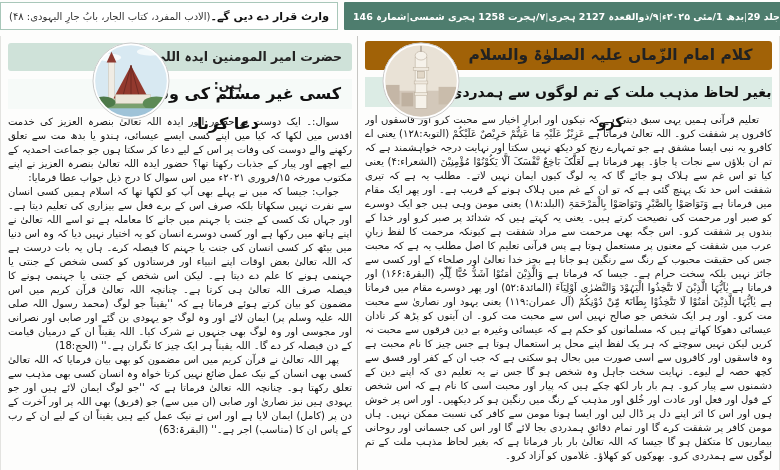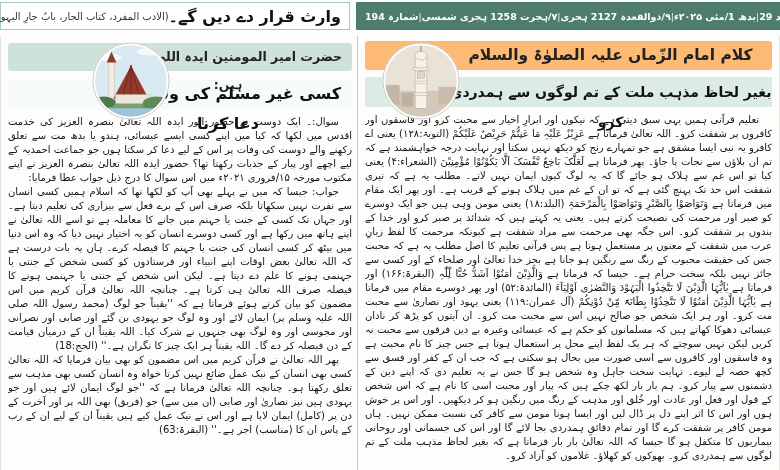--- a/index.html
+++ b/index.html
@@ -7,21 +7,21 @@
     position:relative;width:780px;height:470px;overflow:hidden;
     background:#fdfdfc;font-family:"DejaVu Sans",sans-serif;color:#1b1b1b;
   }
   
   .top-row{position:absolute;top:2px;left:0;width:780px;height:28px;display:flex;gap:6px;}
   .hadith-box{
     box-sizing:border-box;width:350px;height:28px;background:#ffffff;
     border:1px solid #a9c7ba;display:flex;direction:rtl;align-items:center;
     justify-content:space-between;padding:0 8px;
   }
-  .hadith-text{font-size:16px;font-weight:bold;color:#111;white-space:nowrap;}
+  .hadith-text{font-size:11px;font-weight:bold;color:#111;white-space:nowrap;}
   .hadith-cite{font-size:10px;color:#333;white-space:nowrap;}
   .masthead{
     box-sizing:border-box;flex:1;height:28px;background:#4e7d6e;color:#ffffff;
     display:flex;direction:rtl;align-items:center;justify-content:space-between;
     padding:0 9px;font-size:9.5px;font-weight:bold;border-radius:1px;
   }
   .masthead .sep{opacity:.85;font-weight:normal;}
   .masthead span{white-space:nowrap;}
   
   .columns{
@@ -31,21 +31,21 @@
   .col{box-sizing:border-box;overflow:hidden;}
   .col-left{width:356px;padding:0 5px 0 7px;}
   .col-divider{width:1px;background:#c7c7c4;}
   .col-right{flex:1;padding:0 7px 0 7px;}
   
   .bar{direction:rtl;text-align:center;border-radius:3px;box-sizing:border-box;}
   .left-header-bar{margin-top:7px;height:28px;line-height:28px;background:#cfe2d9;
     font-size:12.5px;font-weight:bold;color:#222;padding-left:96px;}
   .left-subtitle{margin-top:8px;height:30px;line-height:30px;background:#f6faf8;
     font-size:16px;font-weight:bold;color:#111;padding-left:96px;text-align:center;direction:rtl;}
-  .kalam-bar{margin-top:5px;height:29px;line-height:29px;background:#fdba74;
+  .kalam-bar{margin-top:5px;height:29px;line-height:29px;background:#a16207;
     font-size:15.5px;font-weight:bold;color:#222;padding-left:84px;}
   .kalam-subtitle{margin-top:7px;height:30px;line-height:30px;background:#dcece5;
     font-size:14px;font-weight:bold;color:#111;padding-left:84px;text-align:center;direction:rtl;}
   
   .body-text{margin-top:6px;direction:rtl;text-align:justify;overflow:hidden;}
   .para{font-size:10px;line-height:14px;margin:0 0 0 0;text-indent:13px;color:#141414;}
   
   .circle-photo{position:absolute;z-index:5;}
   .circle-left{left:92px;top:42px;width:78px;height:78px;}
   .circle-right{left:382px;top:42px;width:78px;height:78px;}
@@ -62,21 +62,21 @@
     </div>
     <div class="masthead">
       <span>جلد 29</span>
       <span class="sep">|</span>
       <span>بدھ 1/مئی ۲۰۲۵ء</span>
       <span class="sep">|</span>
       <span>۹/ذوالقعدہ 2127 ہجری</span>
       <span class="sep">|</span>
       <span>۷/ہجرت 1258 ہجری شمسی</span>
       <span class="sep">|</span>
-      <span>شمارہ 194</span>
+      <span>شمارہ 146</span>
     </div>
   </div>
 
   <div class="circle-photo circle-left">
     <svg width="78" height="78" viewBox="0 0 80 80">
       <defs>
           <clipPath id="cL">
             <circle cx="40" cy="40" r="38"></circle>
           </clipPath>
         </defs>

